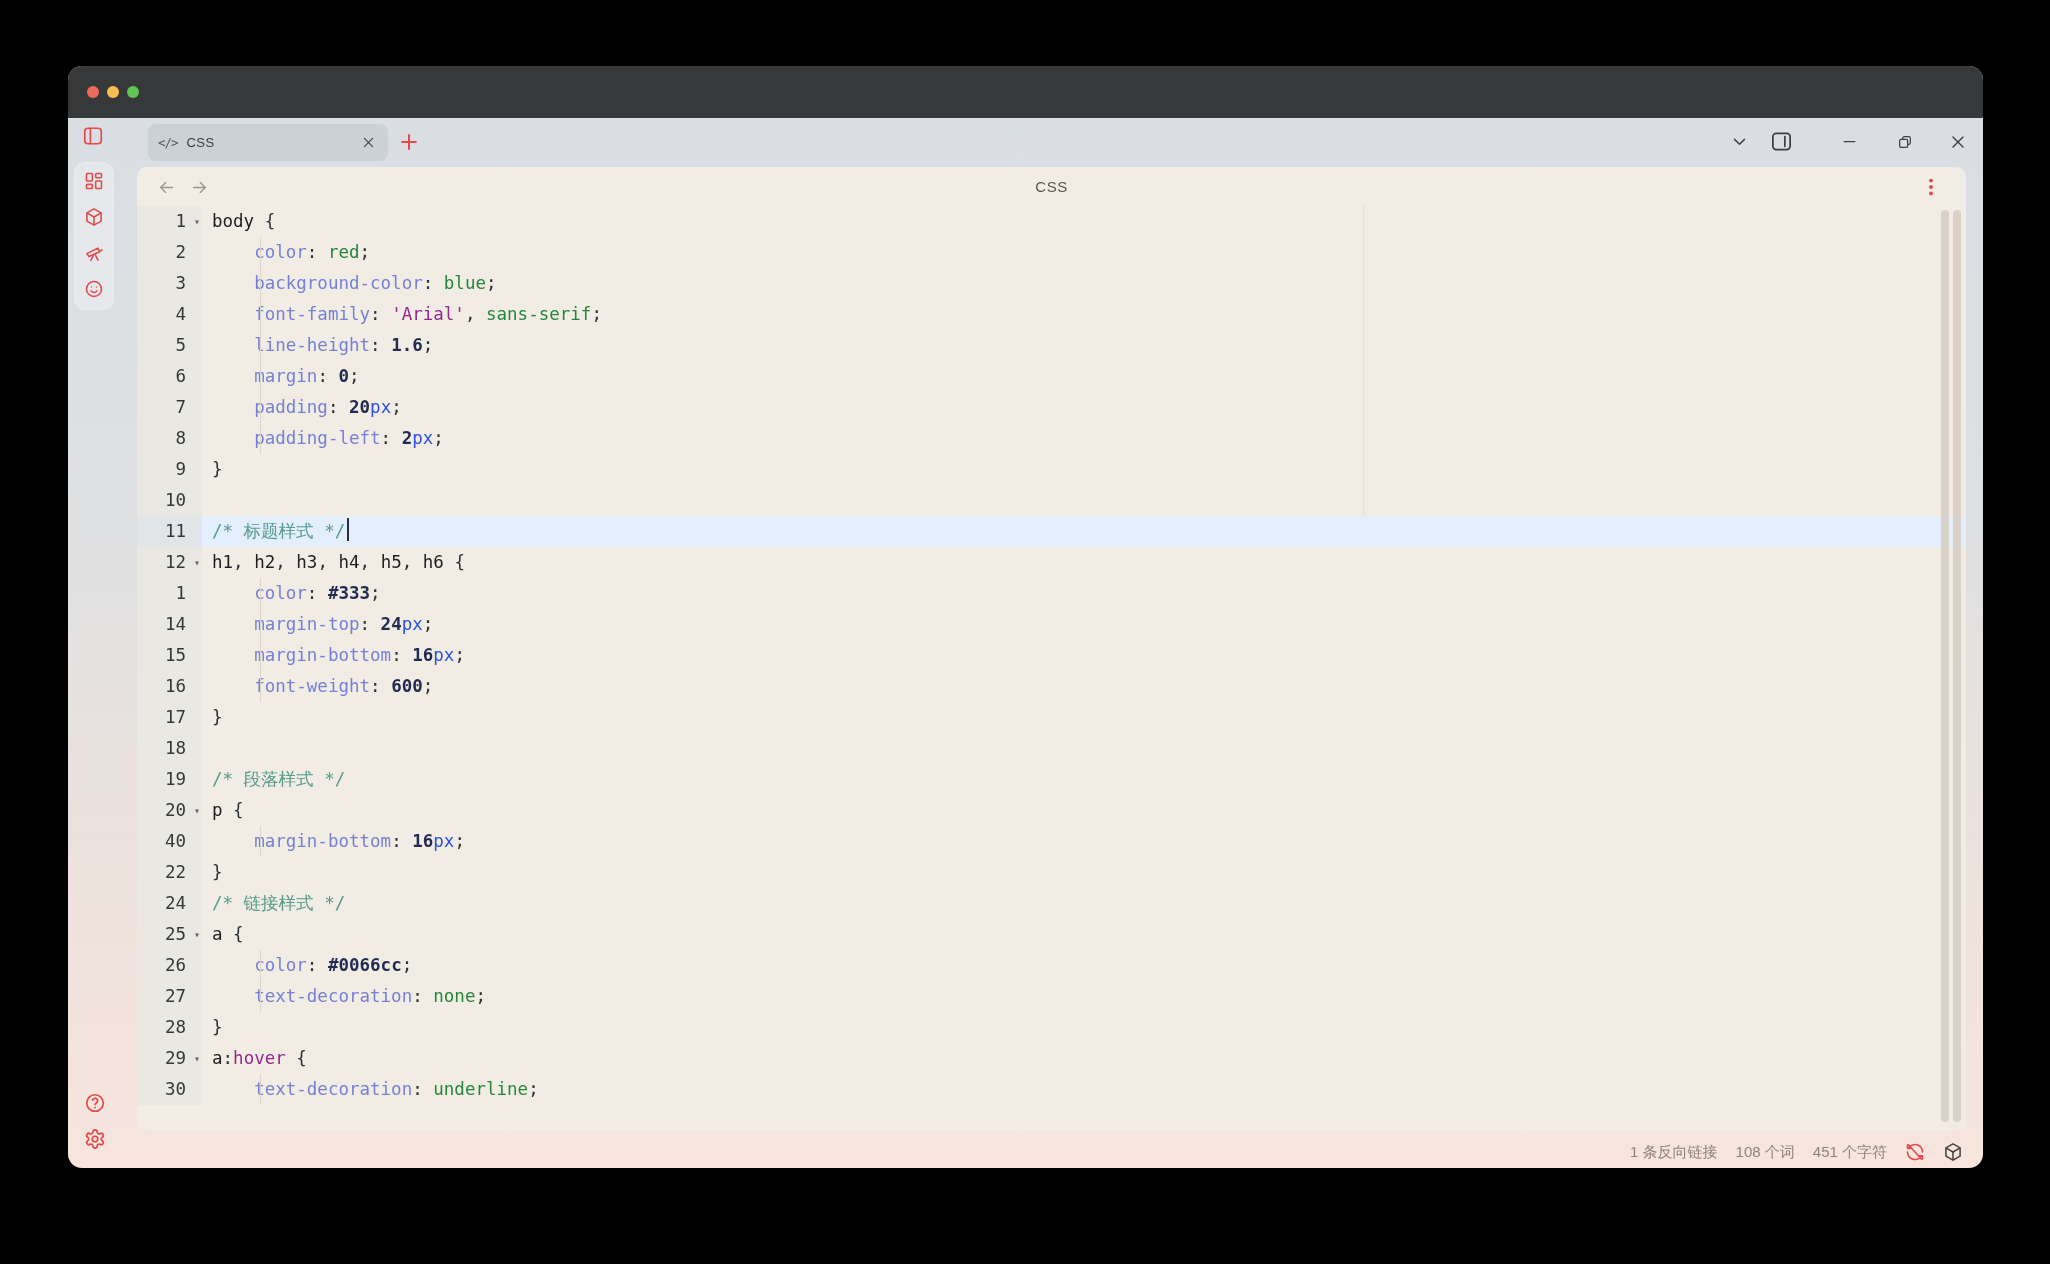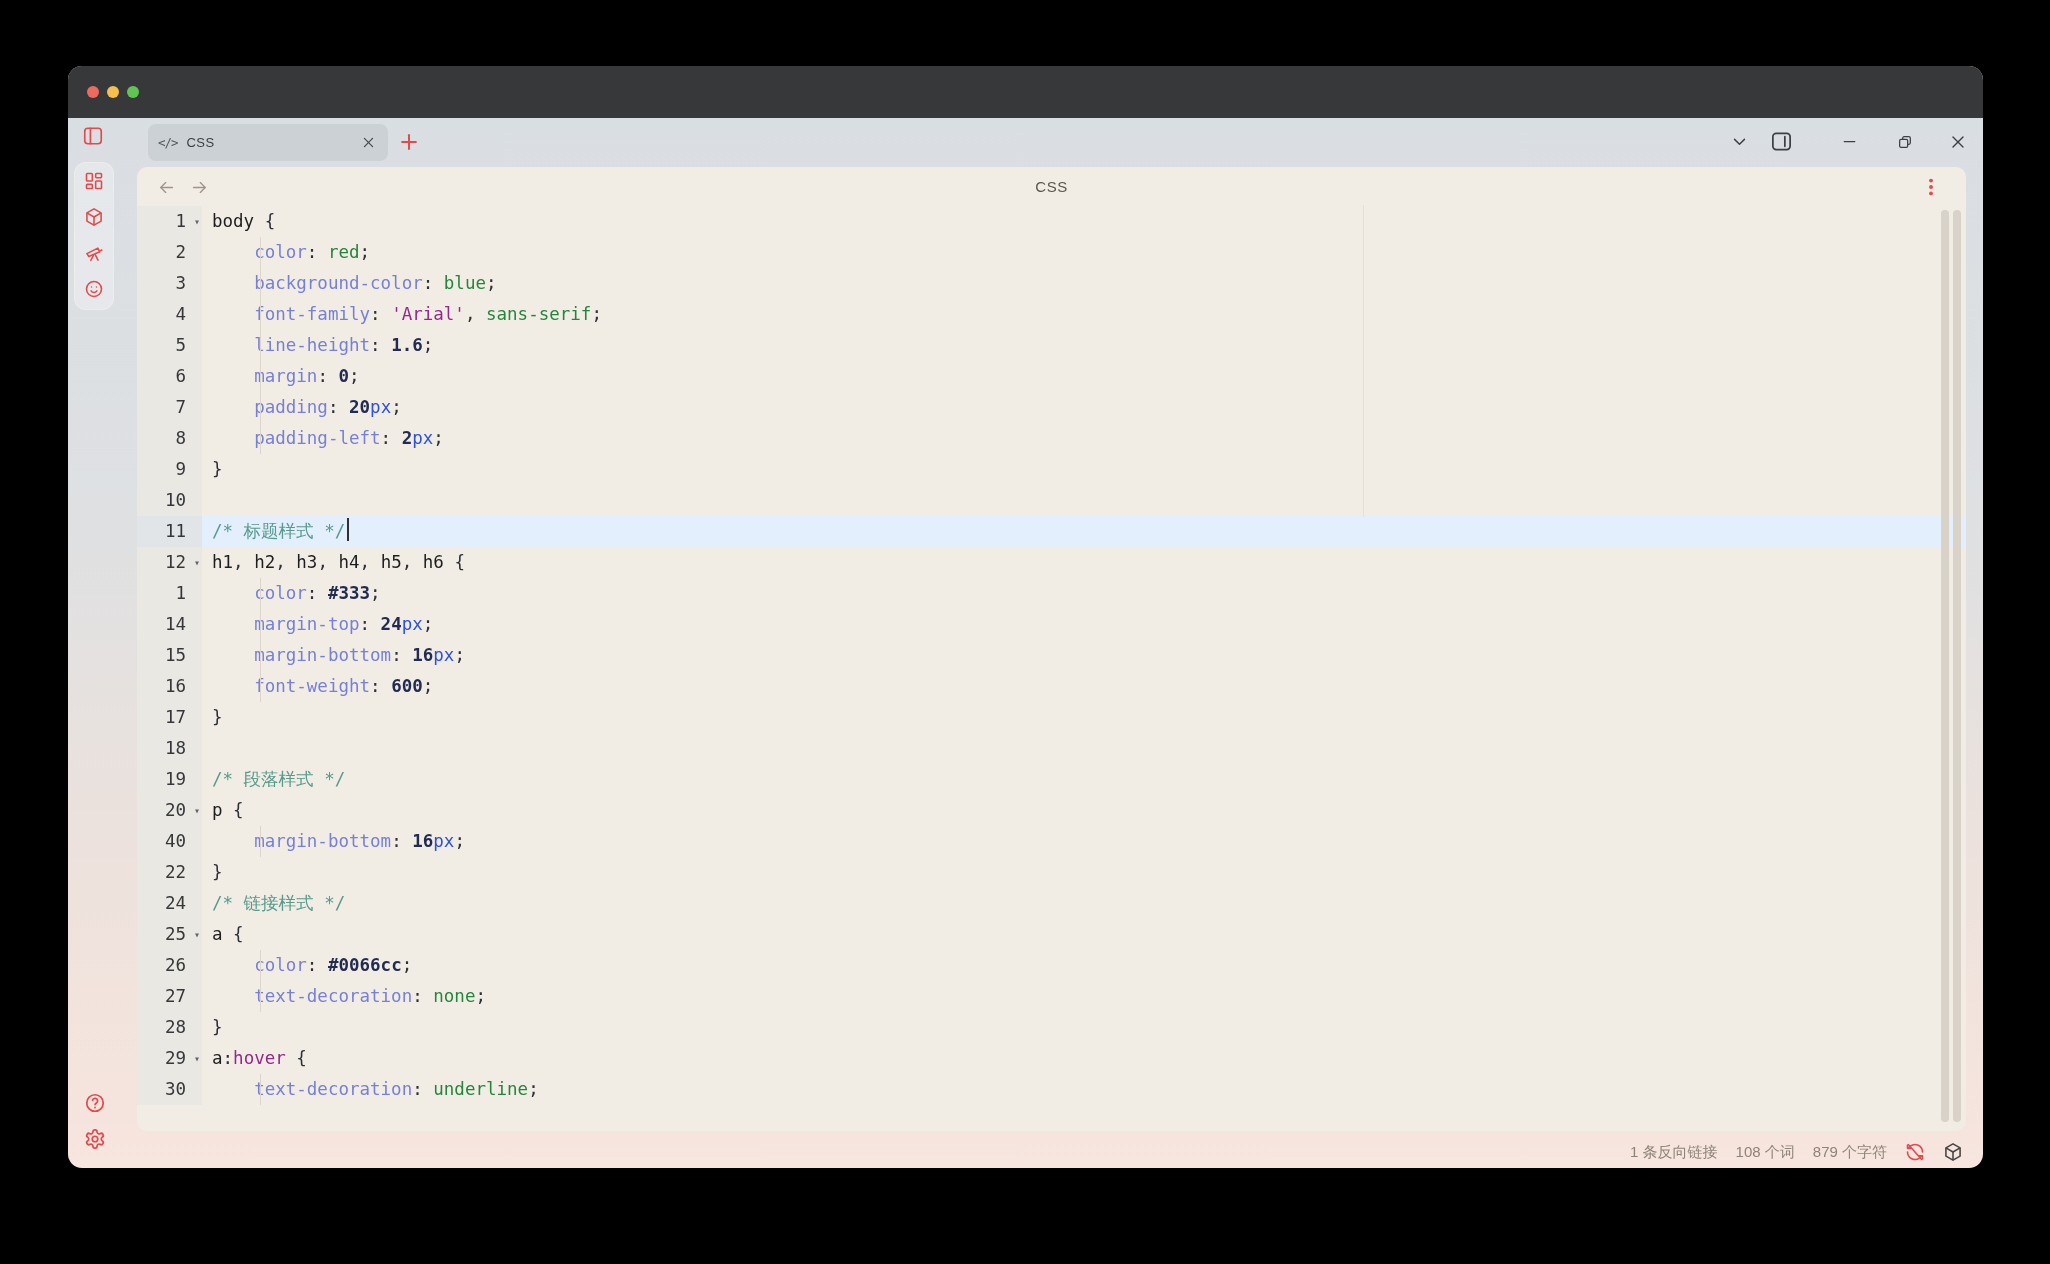--- a/index.html
+++ b/index.html
@@ -258,21 +258,21 @@
       </div>
 
       <div class="vline"></div>
       <div class="sb sb1"></div>
       <div class="sb sb2"></div>
     </div>
 
     <div class="statusbar">
       <span class="stxt">1 条反向链接</span>
       <span class="stxt">108 个词</span>
-      <span class="stxt">879 个字符</span>
+      <span class="stxt">451 个字符</span>
       <span class="icon accent">
         <svg width="20" height="20" viewBox="0 0 24 24" fill="none" stroke="currentColor" stroke-width="1.9" stroke-linecap="round" stroke-linejoin="round">
           <path d="M21 12a9 9 0 0 0-14.6-7L3.6 7.4"></path>
             <path d="M3 3.6v4h4"></path>
           <path d="M3 12a9 9 0 0 0 14.6 7l2.8-2.4"></path>
             <path d="M21 20.4v-4h-4"></path>
           <line x1="4.2" y1="3.2" x2="19.8" y2="20.8"></line>
         </svg>
       </span>
       <span class="icon status-cube">

